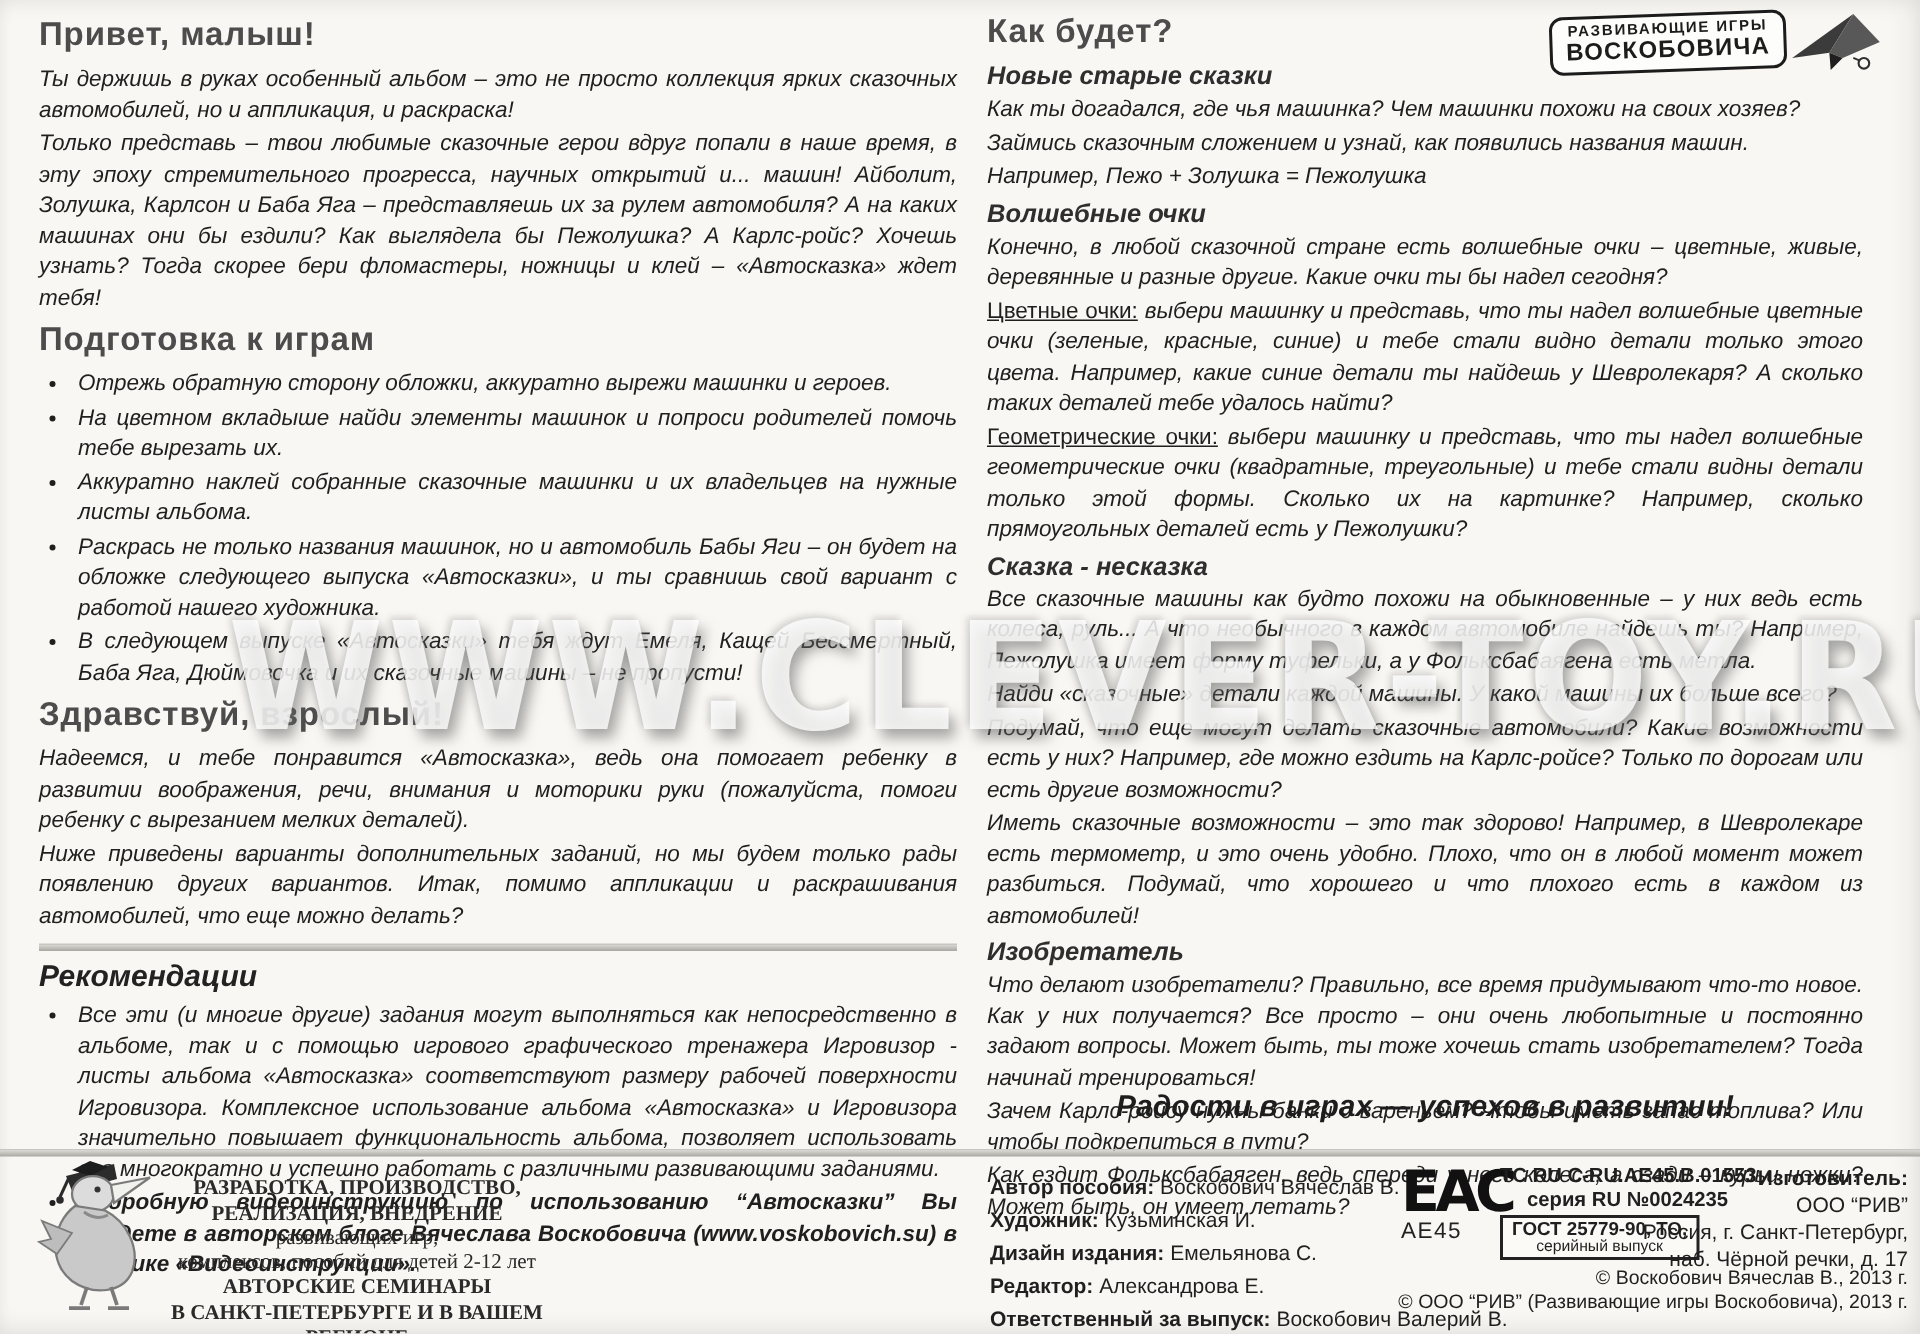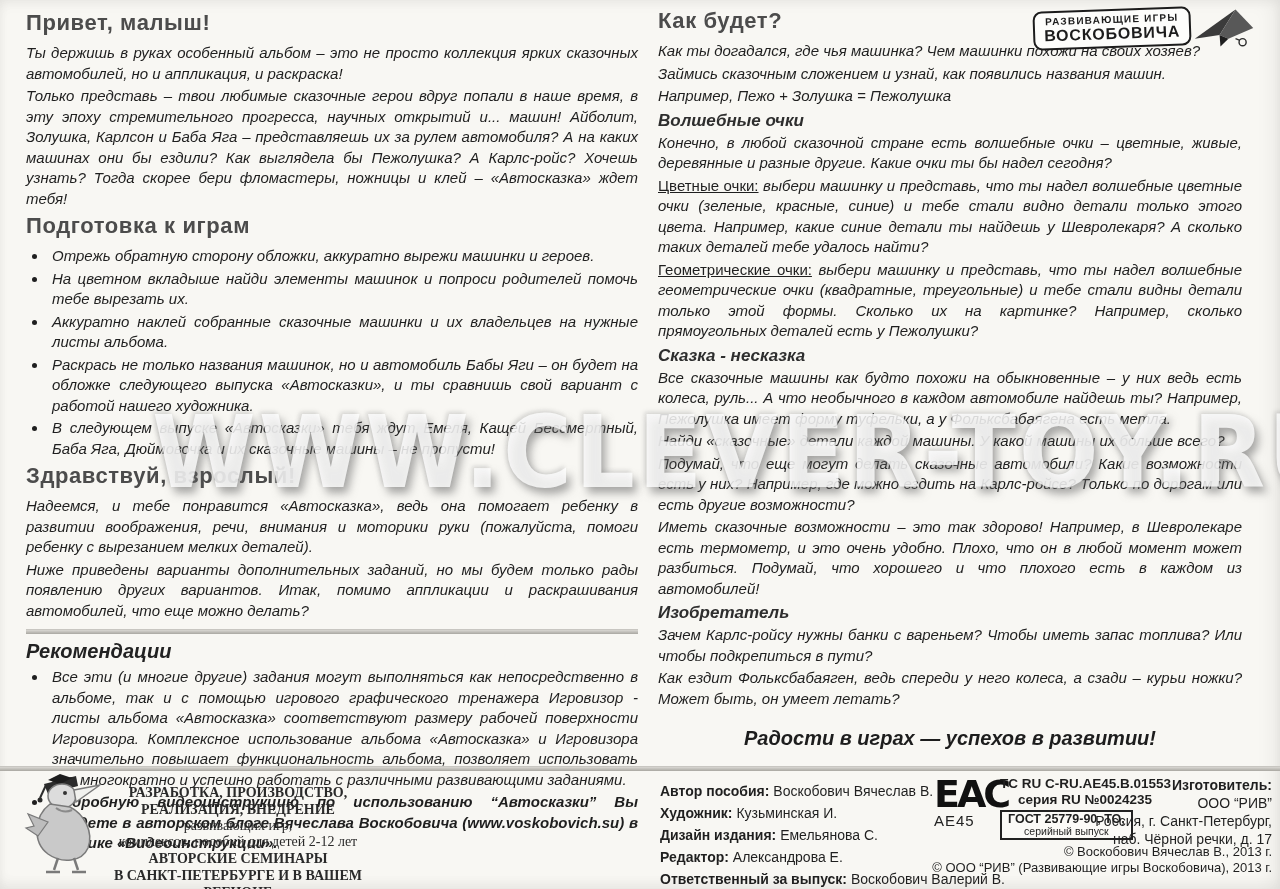--- a/index.html
+++ b/index.html
@@ -130,36 +130,38 @@
     <div class="recs-title">Рекомендации</div>
     <ul class="bullets">
       <li>Все эти (и многие другие) задания могут выполняться как непосредственно  в альбоме, так и с помощью игрового графического тренажера Игровизор - листы альбома «Автосказка» соответствуют размеру рабочей поверхности Игровизора. Комплексное использование альбома «Автосказка» и Игровизора значительно повышает функциональность альбома, позволяет использовать его многократно и успешно работать с различными развивающими заданиями.</li>
       <li class="bold-upright">Подробную видеоинструкцию по использованию  “Автосказки”  Вы найдете в авторском блоге Вячеслава Воскобовича (www.voskobovich.su) в рубрике «Видеоинструкции».</li>
     </ul>
   </div>
 
   <div class="col right">
     <div class="headline">Как будет?</div>
 
+    <div class="subhead">Новые старые сказки</div>
     <p class="body">Как ты догадался, где чья машинка?  Чем машинки похожи на своих хозяев?</p>
     <p class="body">Займись сказочным сложением и узнай, как появились названия машин.</p>
     <p class="body">Например, Пежо + Золушка = Пежолушка</p>
 
     <div class="subhead">Волшебные очки</div>
     <p class="body">Конечно, в любой сказочной стране есть волшебные очки – цветные, живые, деревянные и разные другие. Какие очки ты бы надел сегодня?</p>
     <p class="body"><span class="lead">Цветные очки:</span><span> выбери машинку и представь, что ты надел волшебные цветные очки (зеленые, красные, синие) и тебе стали видно детали только этого цвета. Например, какие синие детали ты найдешь у Шевролекаря? А сколько таких деталей тебе удалось найти?</span></p>
     <p class="body"><span class="lead">Геометрические очки:</span><span> выбери машинку и представь, что ты надел волшебные геометрические очки (квадратные, треугольные) и тебе стали видны детали только этой формы. Сколько их на картинке? Например, сколько прямоугольных деталей есть у Пежолушки?</span></p>
 
     <div class="subhead">Сказка - несказка</div>
     <p class="body">Все сказочные машины как будто похожи на обыкновенные – у них ведь есть колеса, руль... А что необычного в каждом автомобиле найдешь ты? Например, Пежолушка имеет форму туфельки, а у Фольксбабаягена есть метла.</p>
     <p class="body">Найди «сказочные» детали каждой машины. У какой машины их больше всего?</p>
     <p class="body">Подумай, что еще могут делать сказочные автомобили? Какие возможности есть у них? Например, где можно ездить на Карлс-ройсе? Только по дорогам или есть другие возможности?</p>
     <p class="body">Иметь сказочные возможности – это так здорово! Например, в Шевролекаре есть термометр, и это очень удобно. Плохо, что он в любой момент может разбиться. Подумай, что хорошего и что плохого есть в каждом из автомобилей!</p>
 
     <div class="subhead">Изобретатель</div>
+    <p class="body">Что делают изобретатели? Правильно, все время придумывают что-то новое. Как у них получается? Все просто – они очень любопытные и постоянно задают вопросы.  Может быть, ты тоже хочешь стать изобретателем? Тогда начинай тренироваться!</p>
     <p class="body">Зачем Карлс-ройсу нужны банки с вареньем? Чтобы иметь запас топлива? Или чтобы подкрепиться в пути?</p>
     <p class="body">Как ездит Фольксбабаяген, ведь спереди у него колеса, а сзади – курьи ножки? Может быть, он умеет летать?</p>
   </div>
 
   <div class="slogan">Радости в играх — успехов в развитии!</div>
 
   <div class="divider-full"></div>
 
   <div class="footer">
 

